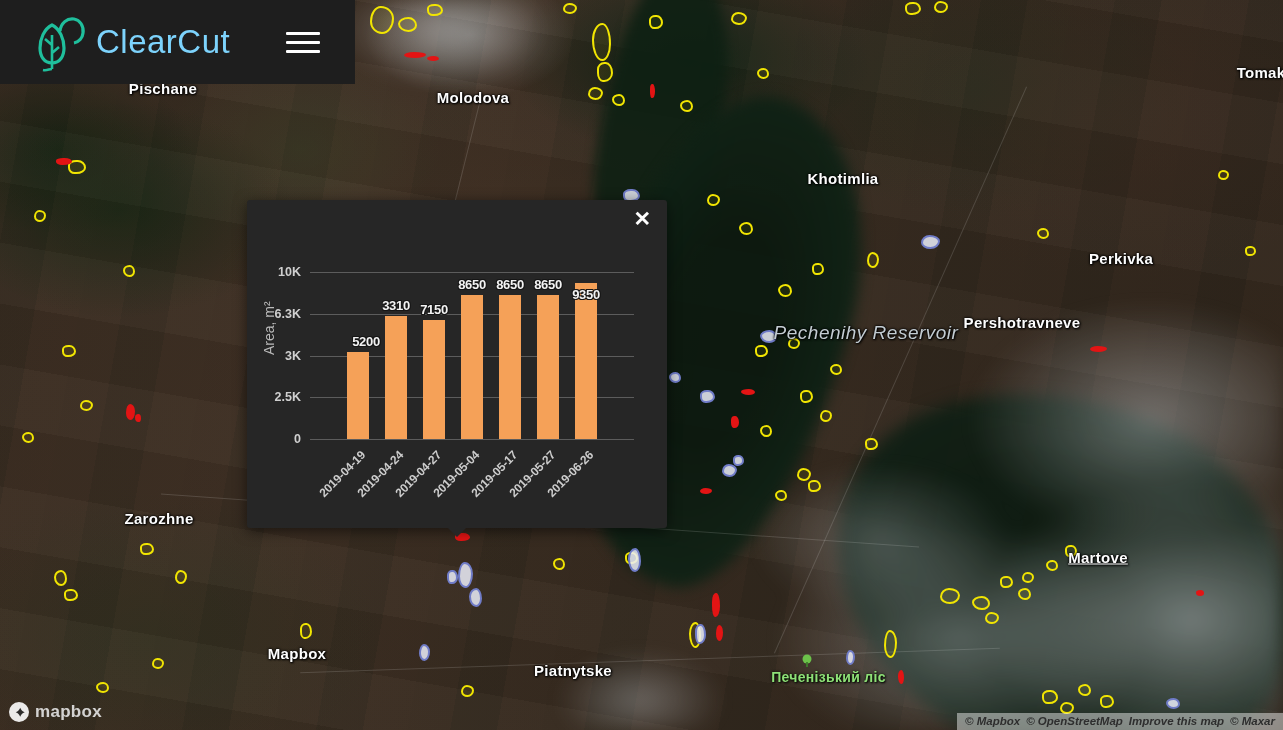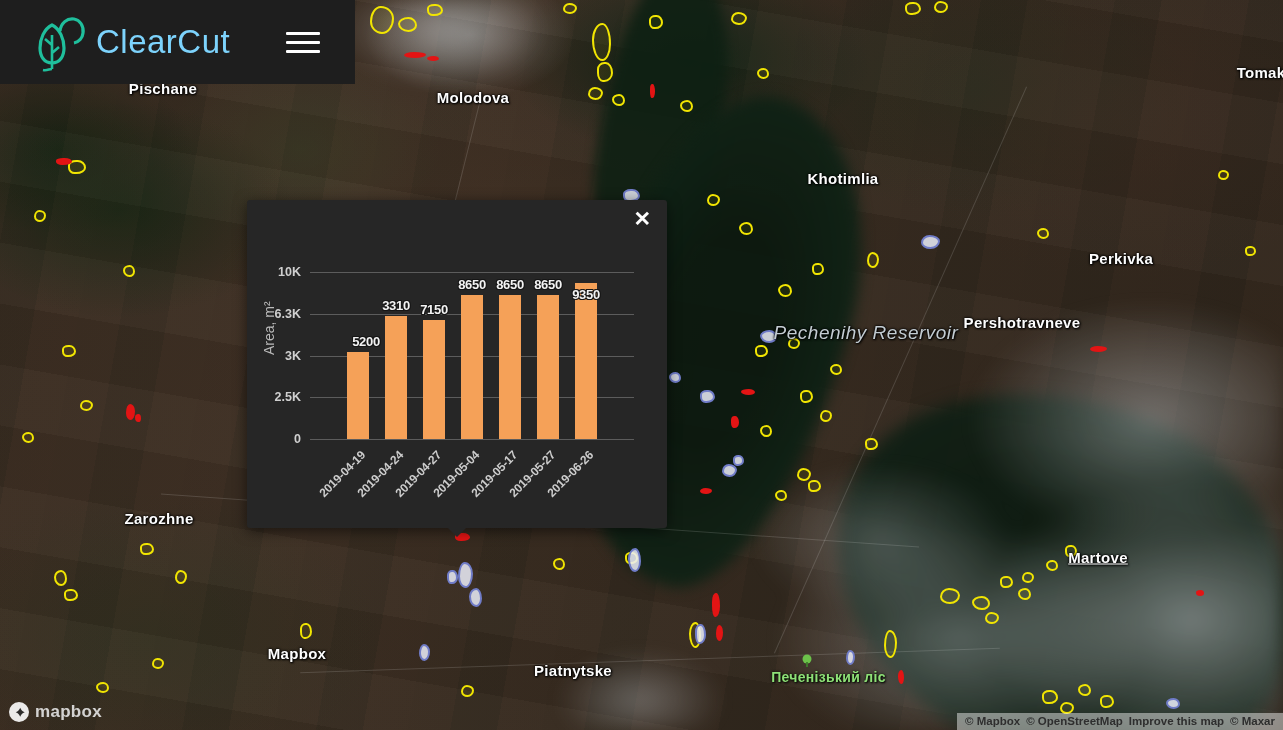--- a/index.html
+++ b/index.html
@@ -87,21 +87,21 @@
     text-shadow:-1px -1px 0 #161616,1px -1px 0 #161616,-1px 1px 0 #161616,1px 1px 0 #161616;}
   .xlabel{position:absolute;top:176px;transform:rotate(-45deg);transform-origin:100% 0;
     color:#cccccc;font-size:12px;font-weight:700;white-space:nowrap;letter-spacing:-.2px;}
 
   
   #mapbox-logo{position:absolute;left:8px;bottom:7px;z-index:25;display:flex;align-items:center;
     cursor:pointer;opacity:.9;}
   #mapbox-logo .word{color:#e5e5e5;font-size:17px;font-weight:700;letter-spacing:.3px;margin-left:5px;}
   #attribution{position:absolute;right:0;bottom:0;z-index:25;background:rgba(255,255,255,.45);
     padding:2px 8px 3px 8px;font-size:11.5px;color:#2e2e2e;display:flex;gap:6px;font-weight:700;}
-  #attribution span{cursor:pointer;}
+  #attribution span{cursor:pointer;font-style:italic;}
 </style>
 </head>
 <body>
 
 <div id="stage">
 
   <div id="map-canvas" style="position:absolute;inset:0;">
     <div id="map-bg"></div>
     <div id="fields"></div>
     <div id="river-top"></div>

